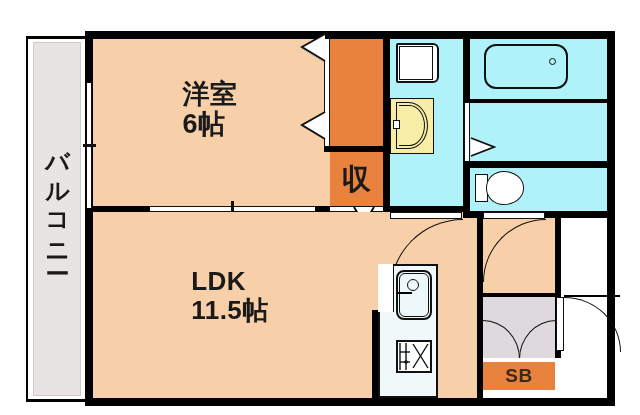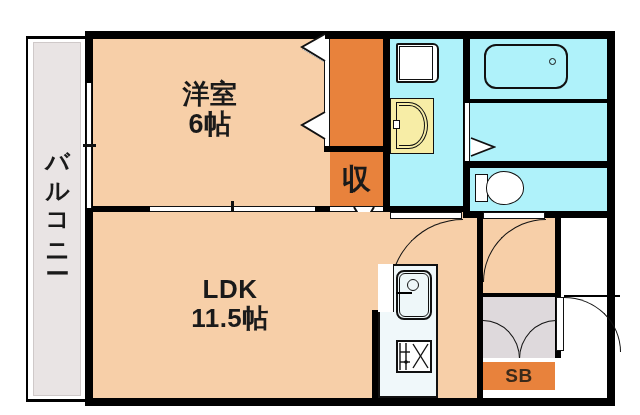--- a/index.html
+++ b/index.html
@@ -29,21 +29,20 @@
   
   .wall      { background: #000000; }
   .thinline  { background: #000000; }
   .outline   { border: 2px solid #000000; background: transparent; }
 
   
   .label {
     display: flex;
     align-items: center;
     justify-content: center;
-    text-align: center;
     color: #1a1a1a;
     line-height: 1.12;
     white-space: pre-line;
     font-weight: 700;
     letter-spacing: 0.5px;
   }
   .lbl-room   { font-size: 27px; }
   .lbl-ldk    { font-size: 26px; }
   .lbl-cl     { font-size: 27px; font-weight: 700; }
   .lbl-shu    { font-size: 29px; font-weight: 700; }
@@ -146,21 +145,21 @@
     <polyline points="2,1 12,18 22,1" fill="#ffffff" stroke="#111" stroke-width="2"></polyline>
   </svg>
 
   <div class="abs wall" style="left:318px; top:39px; width:6px; height:0px;"></div>
 
   <div class="abs wall" style="left:93px; top:206px; width:237px; height:6px;"></div>
   <div class="abs slide" style="left:150px; top:206px; width:165px; height:6px; background:#ffffff;"></div>
   <div class="abs tick" style="left:231px; top:201px; width:2.5px; height:16px;"></div>
 
   <div class="abs room" style="left:93px; top:212px; width:390px; height:186px;"></div>
-  <div class="abs label lbl-ldk" style="left:150px; top:262px; width:160px; height:68px;margin-top:8px;">LDK
+  <div class="abs label lbl-ldk" style="left:150px; top:262px; width:160px; height:68px;">LDK
 11.5帖</div>
 
   <div class="abs wall" style="left:383px; top:31px; width:7px; height:181px;"></div>
 
   <div class="abs wet" style="left:390px; top:39px; width:73px; height:167px;"></div>
 
   <div class="abs wmpan" style="left:396px; top:43px; width:43px; height:40px; border-radius:2px 6px 6px 2px;"></div>
   <div class="abs" style="left:399px; top:46px; width:34px; height:34px; background:#ffffff; border:1px solid #111;"></div>
 
   <div class="abs vanity" style="left:390px; top:98px; width:44px; height:56px; border:1.6px solid #111;"></div>

